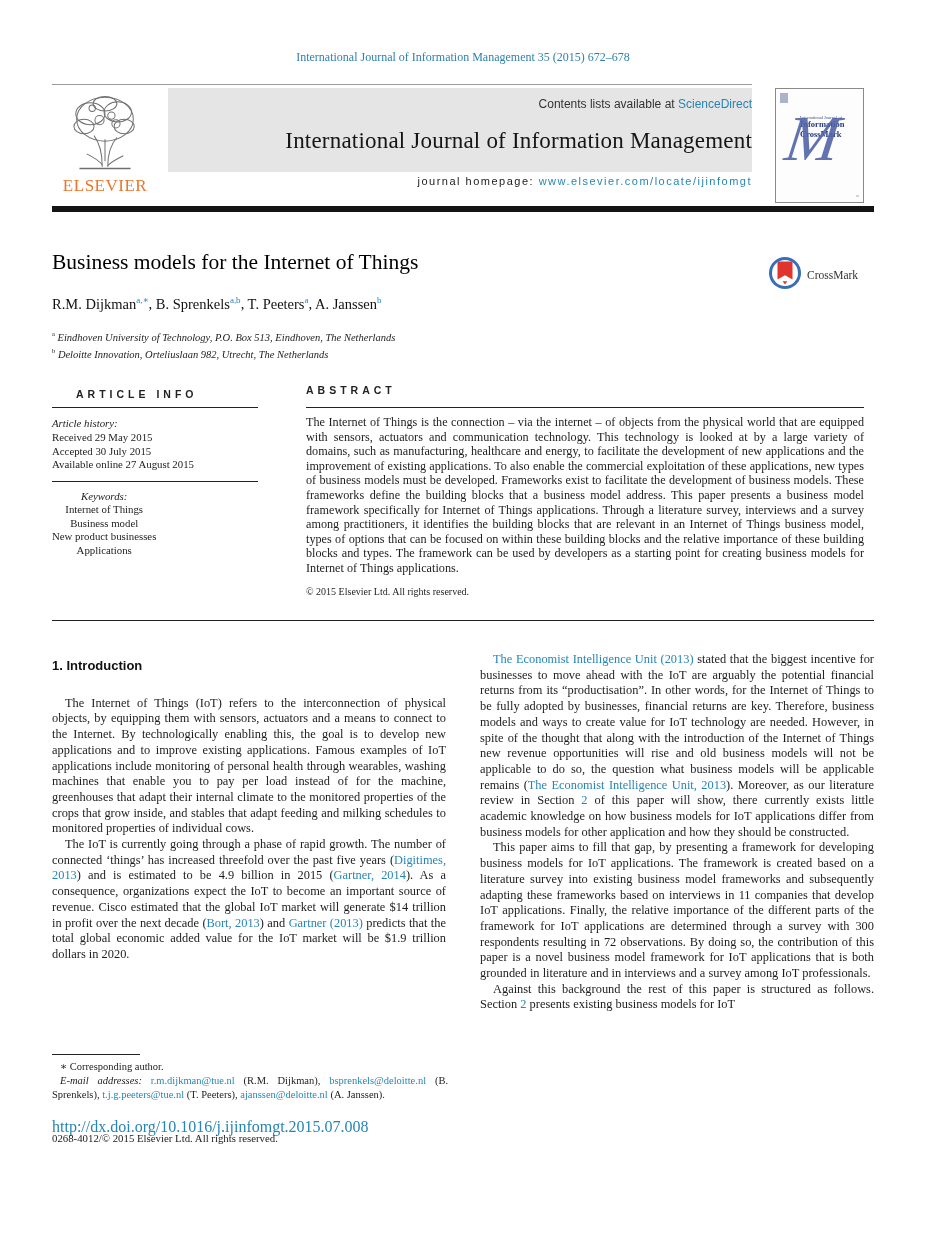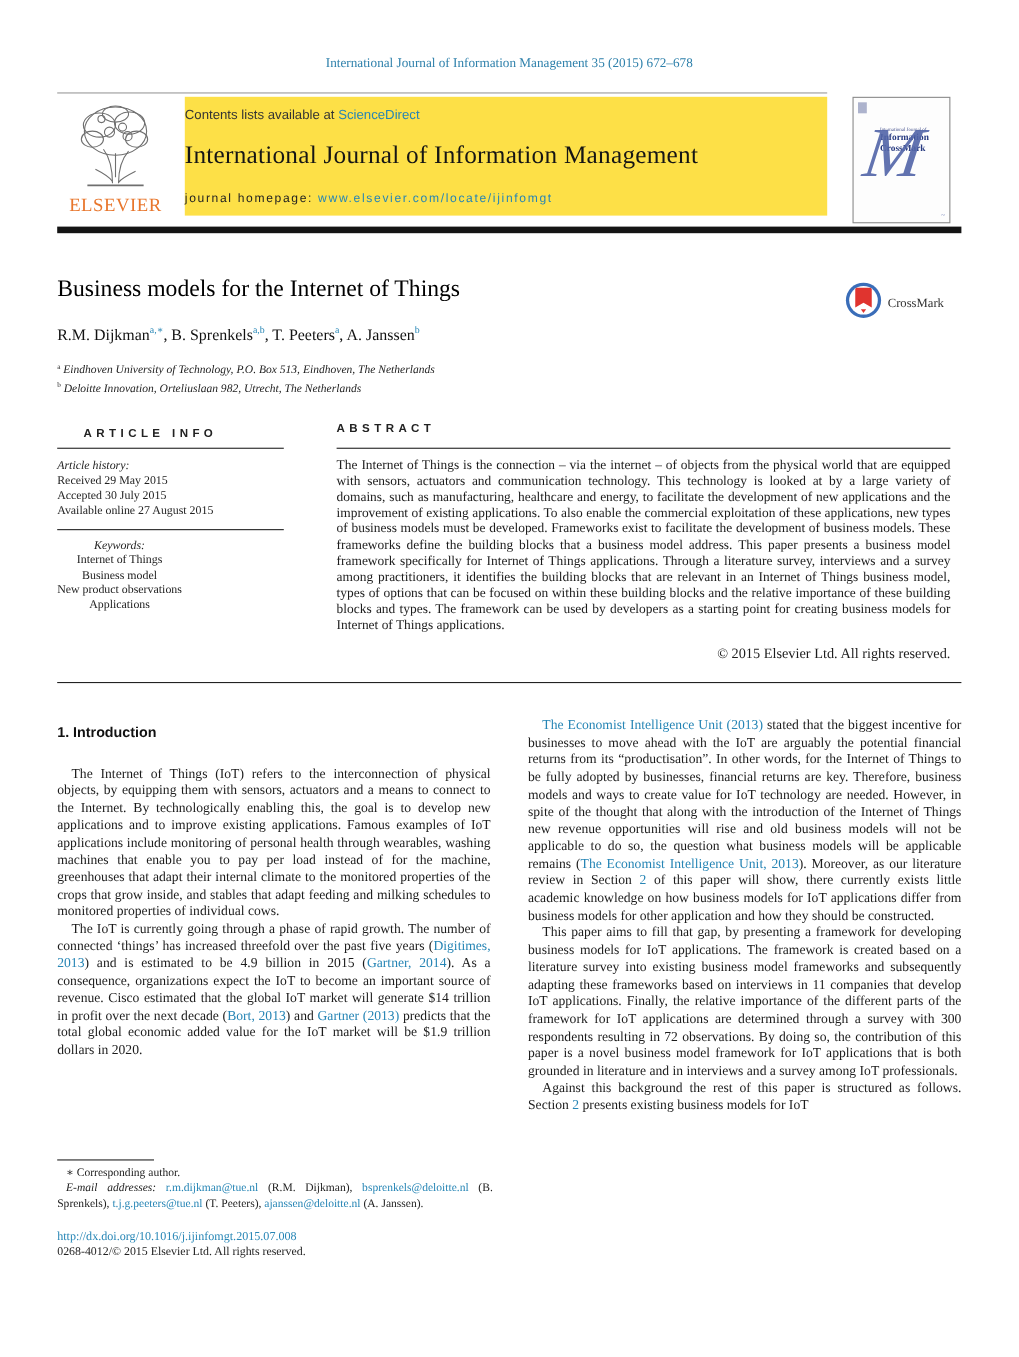--- a/index.html
+++ b/index.html
@@ -5,21 +5,21 @@
   html,body{margin:0;padding:0;background:#fff;}
   .page{position:relative;width:926px;height:1234px;background:#fff;overflow:hidden;
         font-family:"Liberation Serif","DejaVu Serif",serif;color:#1a1a1a;}
   .abs{position:absolute;}
   .link{color:#2685b5;}
   .rule{background:#222;height:1px;}
   .rule-gray{background:#9a9a9a;height:1px;}
 
   
   .cite-header{top:50px;left:0;width:926px;text-align:center;font-size:12px;color:#2e80ab;}
-  .banner-gray{left:168px;top:88px;width:584px;height:108px;background:#fde047;text-align:left;}
+  .banner-gray{left:168px;top:88px;width:584px;height:84px;background:#e5e5e5;text-align:right;}
   .contents-line{margin-top:9px;font-family:"Liberation Sans",sans-serif;font-size:12px;color:#333;}
   .journal-title{margin-top:17px;font-size:23px;color:#151515;letter-spacing:.2px;}
   .homepage-line{margin-top:21px;font-family:"Liberation Sans",sans-serif;font-size:11px;
                  letter-spacing:1.5px;color:#222;}
   .elsevier{left:48px;top:90px;width:114px;height:110px;text-align:center;}
   .elsevier-label{font-size:17px;color:#e8762c;letter-spacing:.5px;margin-top:-2px;}
   .cover{left:775px;top:88px;width:87px;height:113px;border:1px solid #8a8a8a;background:#fdfdfd;
          overflow:hidden;}
   .cover-mark{position:absolute;left:4px;top:4px;width:8px;height:10px;background:#8a93b8;opacity:.7;}
   .cover-title{position:absolute;right:5px;top:6px;text-align:left;width:58px;margin-top:20px;}
@@ -43,38 +43,38 @@
   .ai-head{left:52px;top:388px;margin-left:24px;}
   .ab-head{left:306px;top:384px;}
   .ai-rule1{left:52px;top:407px;width:206px;}
   .ai-rule2{left:52px;top:481px;width:206px;}
   .ab-rule{left:306px;top:407px;width:558px;}
   .ai-label{font-style:italic;}
   .ai-text{left:52px;top:417px;font-size:10.8px;line-height:13.8px;color:#222;}
   .kw-text{left:52px;top:490px;font-size:10.8px;line-height:13.4px;color:#222;text-align:center;}
   .abstract{left:306px;top:415px;width:558px;font-size:12.2px;line-height:14.6px;
             text-align:justify;color:#1c1c1c;}
-  .abstract-copyright{left:306px;top:586px;width:558px;text-align:right;font-size:13px;color:#1c1c1c;}
+  .abstract-copyright{left:306px;top:586px;width:558px;text-align:left;font-size:10px;color:#1c1c1c;}
   .divider{left:52px;top:620px;width:822px;}
 
   
   .col{width:394px;font-size:12.4px;line-height:15.7px;text-align:justify;color:#1c1c1c;}
   .col-left{left:52px;top:658px;}
   .col-right{left:480px;top:652px;}
   .sec-heading{font-family:"Liberation Sans",sans-serif;font-size:13px;font-weight:bold;
                color:#111;margin:0 0 22px 0;text-align:left;}
   .col p{margin:0;text-indent:13px;}
 
   
   .footnote-rule{left:52px;top:1054px;width:88px;}
   .footnote{left:52px;top:1060px;width:396px;font-size:10.5px;line-height:14px;color:#222;
             text-align:justify;}
   .footnote .fn1{text-indent:8px;text-align:left;margin:0;}
   .footnote .fn2{text-indent:8px;margin:0;}
-  .doi{left:52px;top:1118px;font-size:11px;}
+  .doi{left:52px;top:1118px;font-size:16px;}
   .issn{left:52px;top:1132px;font-size:10.8px;color:#222;}
 
   
   .seg-link{color:#2685b5;}
   .seg-sup{vertical-align:super;font-size:.62em;color:#2685b5;}
   .seg-supdark{vertical-align:super;font-size:.62em;color:#222;}
   .seg-italic{font-style:italic;}
 </style>
 </head>
 <body>
@@ -154,21 +154,21 @@
     <div class="ai-label">Article history:</div>
     <div>Received 29 May 2015</div>
     <div>Accepted 30 July 2015</div>
     <div>Available online 27 August 2015</div>
   </div>
   <div class="abs rule ai-rule2"></div>
   <div class="abs kw-text">
     <div class="ai-label">Keywords:</div>
     <div>Internet of Things</div>
     <div>Business model</div>
-    <div>New product observations</div>
+    <div>New product businesses</div>
     <div>Applications</div>
   </div>
 
   <div class="abs block-heading ab-head">ABSTRACT</div>
   <div class="abs rule ab-rule"></div>
   <div class="abs abstract">The Internet of Things is the connection – via the internet – of objects from the physical world that are equipped with sensors, actuators and communication technology. This technology is looked at by a large variety of domains, such as manufacturing, healthcare and energy, to facilitate the development of new applications and the improvement of existing applications. To also enable the commercial exploitation of these applications, new types of business models must be developed. Frameworks exist to facilitate the development of business models. These frameworks define the building blocks that a business model address. This paper presents a business model framework specifically for Internet of Things applications. Through a literature survey, interviews and a survey among practitioners, it identifies the building blocks that are relevant in an Internet of Things business model, types of options that can be focused on within these building blocks and the relative importance of these building blocks and types. The framework can be used by developers as a starting point for creating business models for Internet of Things applications.</div>
   <div class="abs abstract-copyright">© 2015 Elsevier Ltd. All rights reserved.</div>
 
   <div class="abs rule divider"></div>
 

